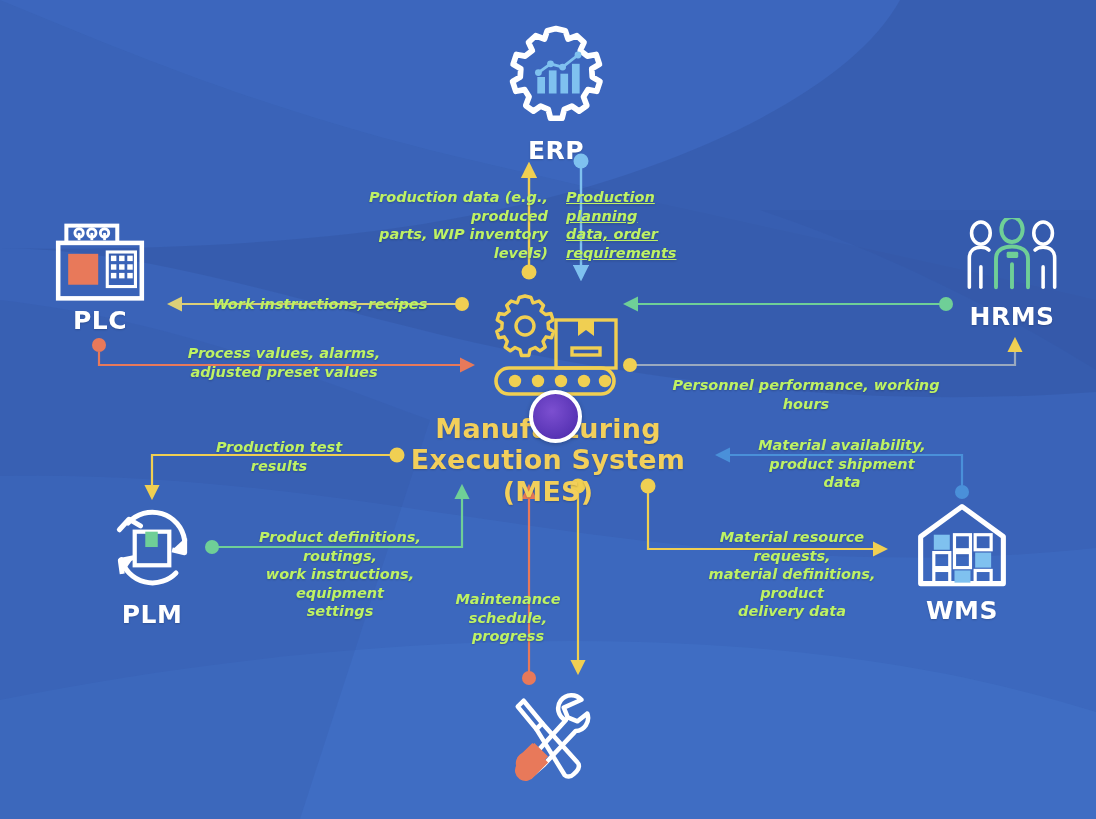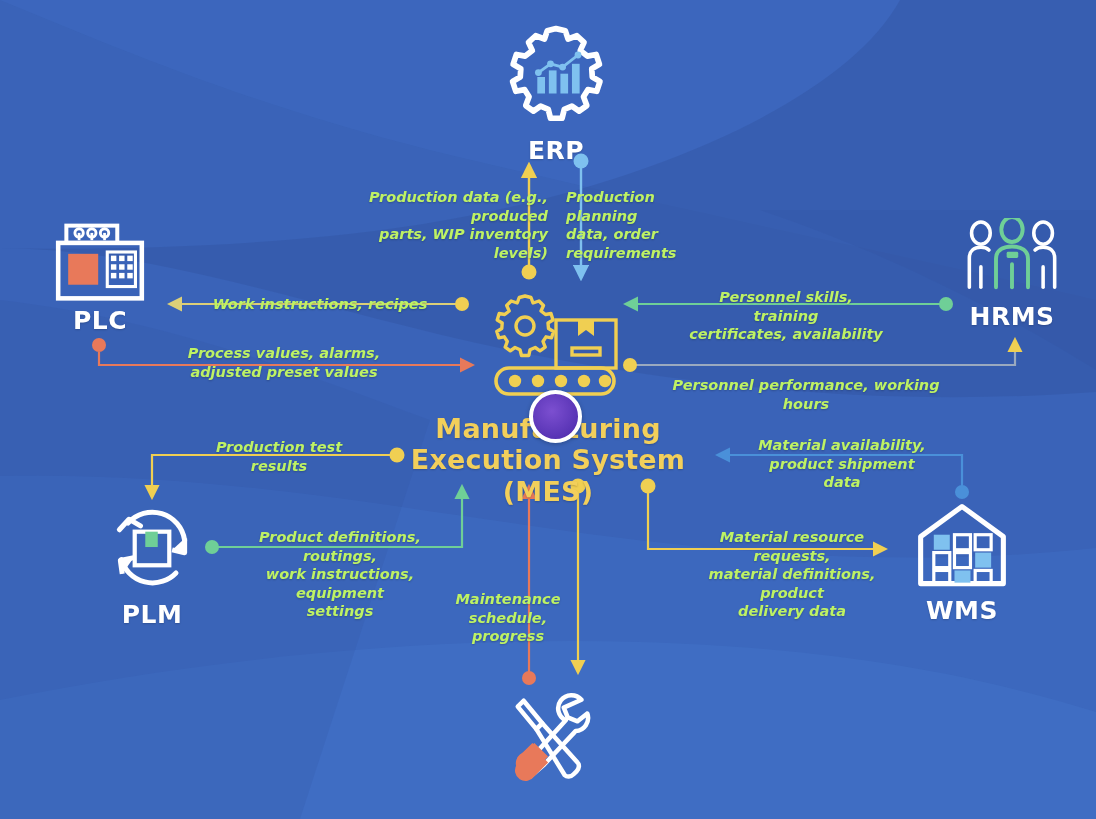--- a/index.html
+++ b/index.html
@@ -272,31 +272,29 @@
   <div id="mes-title">
     <div>Manufacturing</div>
     <div>Execution System (MES)</div>
   </div>
 
   <div id="cursor-badge"></div>
 
   <div class="lbl" style="left:330px;top:188px;width:218px;text-align:right;">Production data (e.g., produced
 parts, WIP inventory levels)</div>
 
-  <div class="lbl rightal" style="left:566px;top:188px;width:150px;text-align:left;">Production planning
+  <div class="lbl rightal" style="left:566px;top:188px;width:150px;text-align:left;text-decoration:underline;">Production planning
 data, order
 requirements</div>
 
   <div class="lbl" style="left:210px;top:295px;width:220px;">Work instructions, recipes</div>
 
   <div class="lbl" style="left:186px;top:344px;width:196px;">Process values, alarms,
 adjusted preset values</div>
 
-  <div class="lbl" style="left:688px;top:288px;width:196px;">Personnel skills, training
-certificates, availability</div>
 
   <div class="lbl" style="left:672px;top:356px;width:268px;margin-top:20px;">Personnel performance, working hours</div>
 
   <div class="lbl" style="left:205px;top:438px;width:148px;">Production test
 results</div>
 
   <div class="lbl" style="left:232px;top:528px;width:216px;">Product definitions, routings,
 work instructions, equipment
 settings</div>
 

